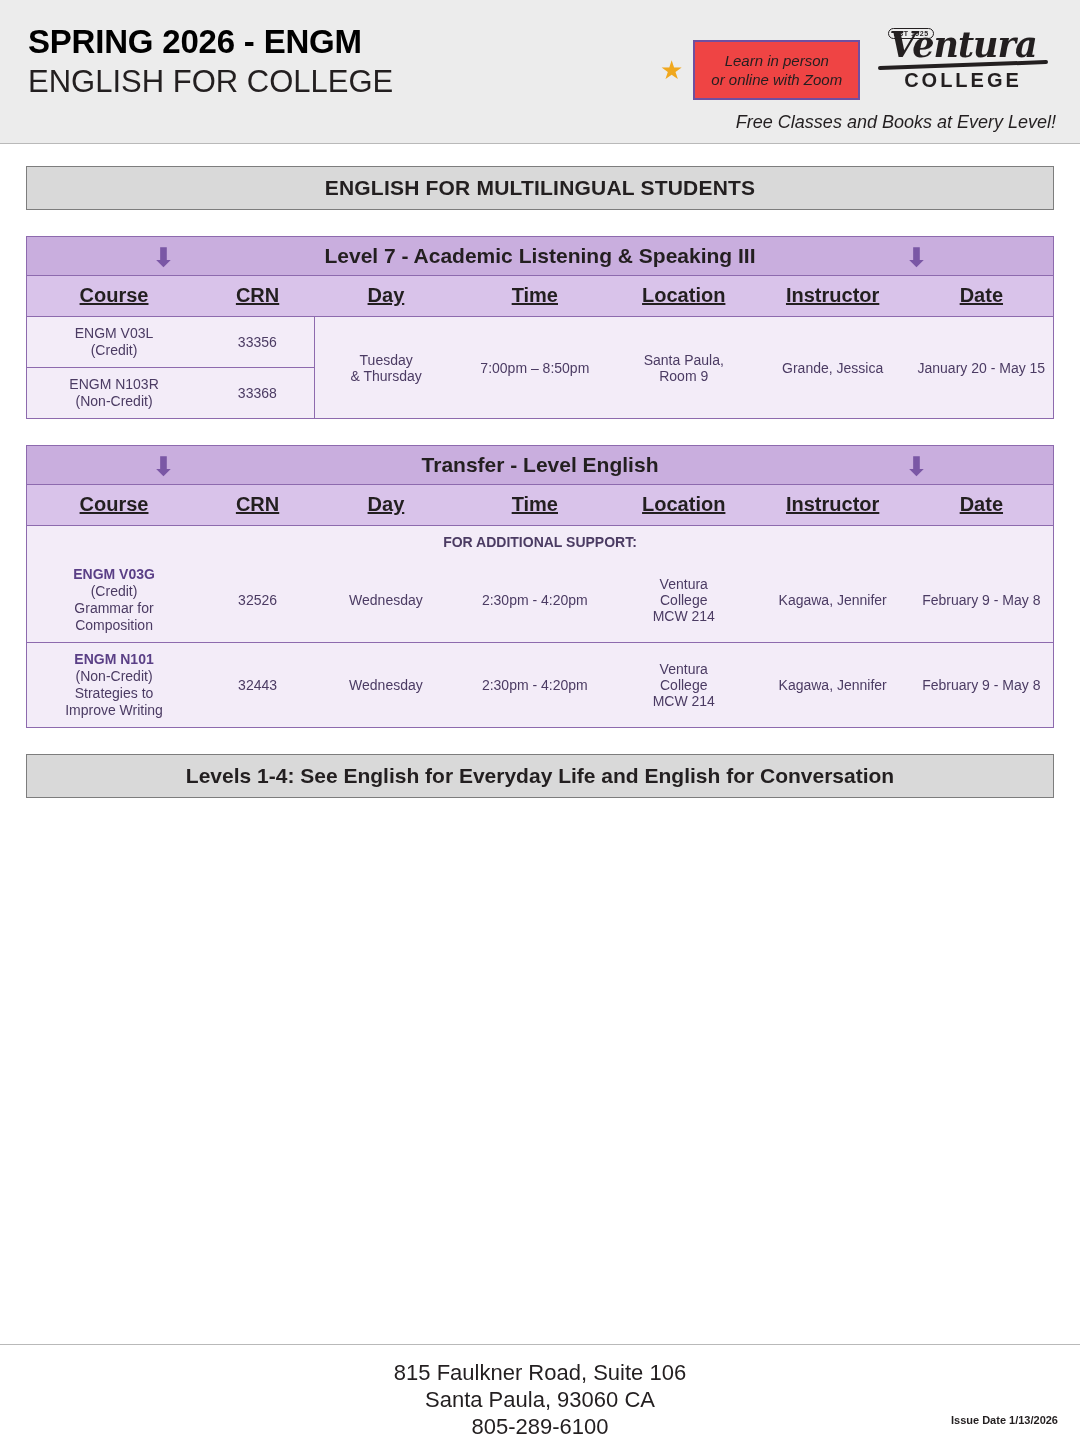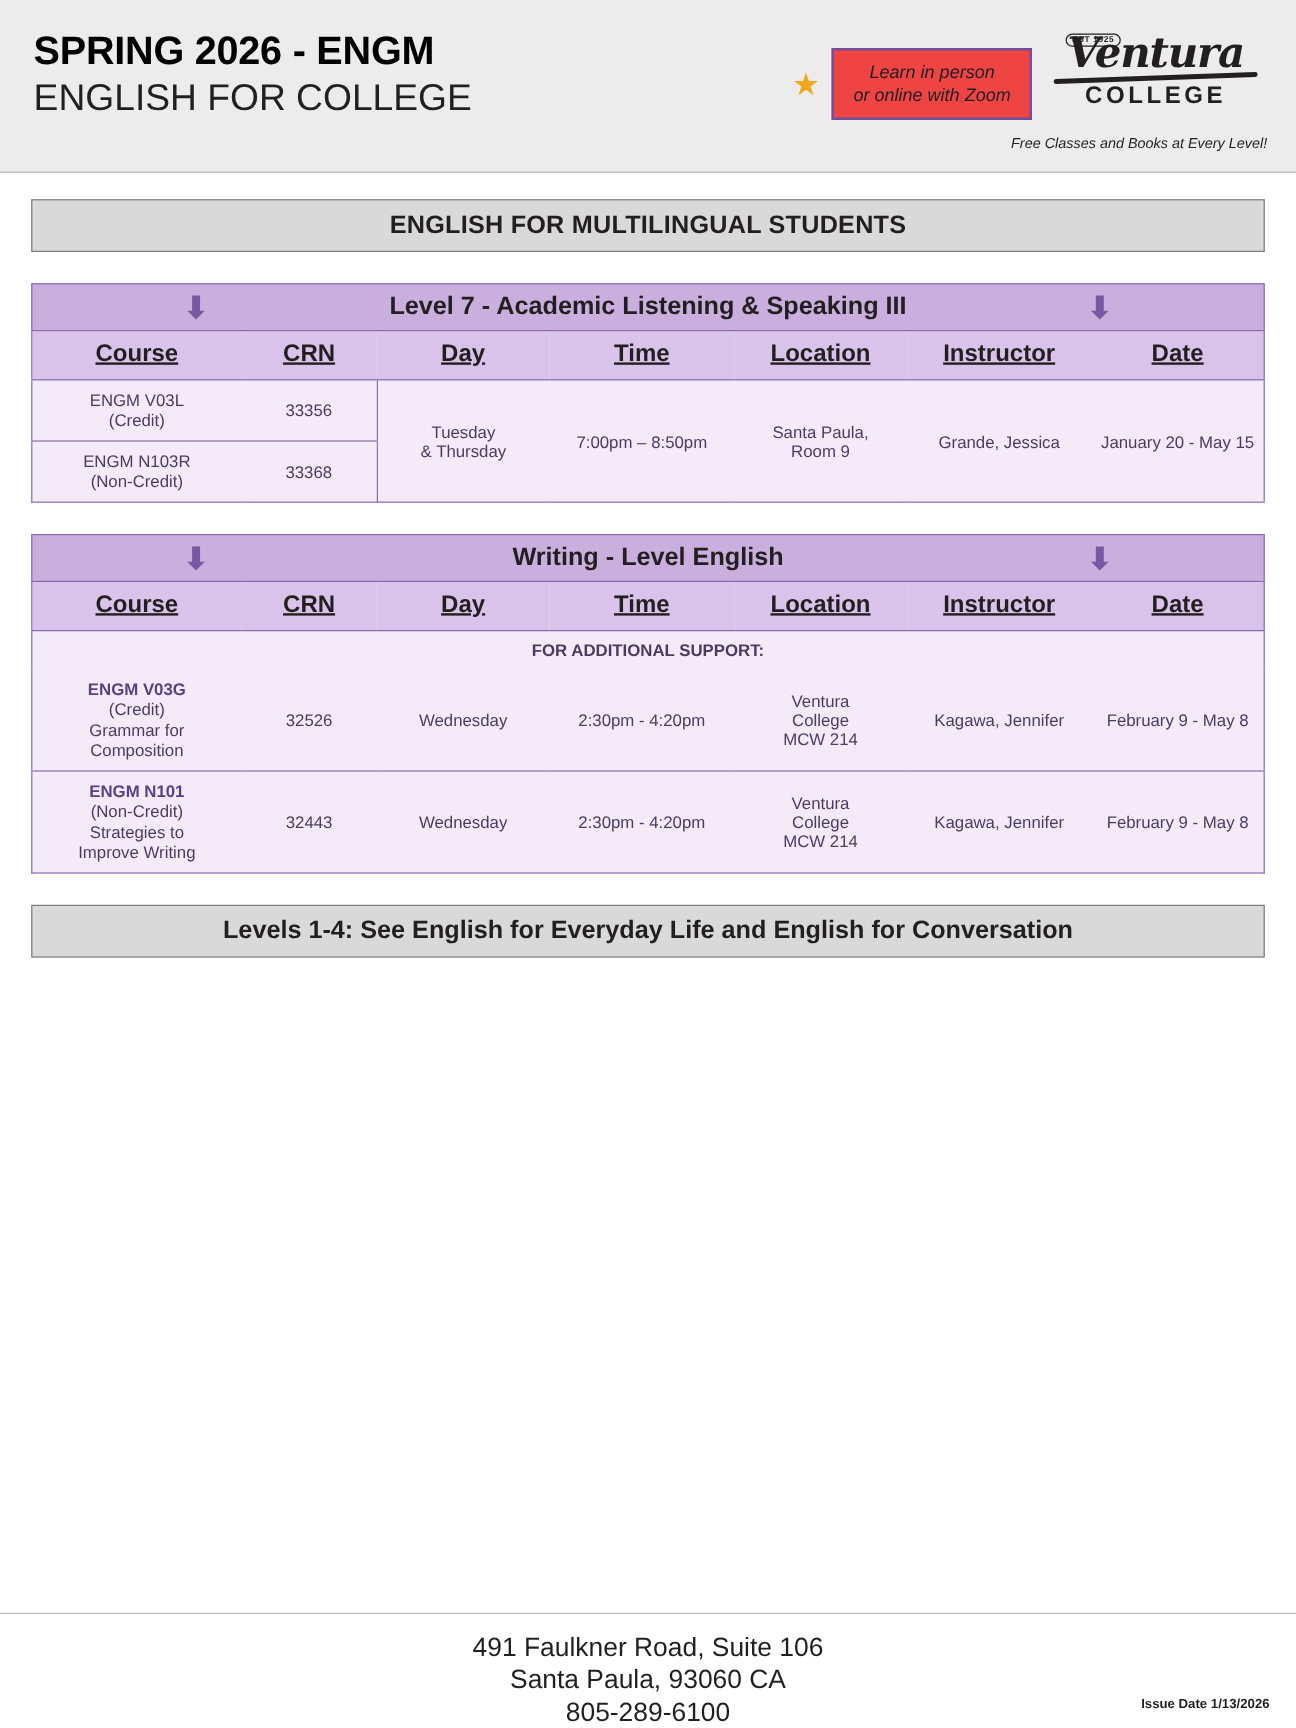--- a/index.html
+++ b/index.html
@@ -106,21 +106,21 @@
     font-size: 20px;
     font-weight: bold;
     letter-spacing: 3px;
     color: #231f20;
   }
   .tagline {
     position: absolute;
     right: 24px;
     top: 112px;
     font-style: italic;
-    font-size: 12px;
+    font-size: 18px;
     color: #231f20;
   }
 
   
   .content {
     padding: 22px 26px 0 26px;
   }
   .section-banner {
     background: #d9d9d9;
     border: 1px solid #7d7d7d;
@@ -332,21 +332,21 @@
             <div>ENGM N103R</div>
             <div>(Non-Credit)</div>
           </td>
           <td class="cell-dark">33368</td>
         </tr>
       </tbody>
     </table>
 
     <div class="level-bar">
       <span class="arrow-down arrow-left">⬇</span>
-      <span>Writing - Level English</span>
+      <span>Transfer - Level English</span>
       <span class="arrow-down arrow-right">⬇</span>
     </div>
 
     <table class="sched">
       <colgroup>
         <col class="col-course">
           <col class="col-crn">
           <col class="col-day">
         <col class="col-time">
           <col class="col-loc">
@@ -404,19 +404,19 @@
           <td>Kagawa, Jennifer</td>
           <td>February 9 - May 8</td>
         </tr>
       </tbody>
     </table>
 
     <div class="footer-banner">Levels 1-4: See English for Everyday Life and English for Conversation</div>
   </div>
 
   <div class="page-footer">
-    <div class="footer-addr">491 Faulkner Road, Suite 106</div>
+    <div class="footer-addr">815 Faulkner Road, Suite 106</div>
     <div class="footer-addr">Santa Paula, 93060 CA</div>
     <div class="footer-addr">805-289-6100</div>
     <div class="issue-date">Issue Date 1/13/2026</div>
   </div>
 
 </div>
 
 </body></html>

